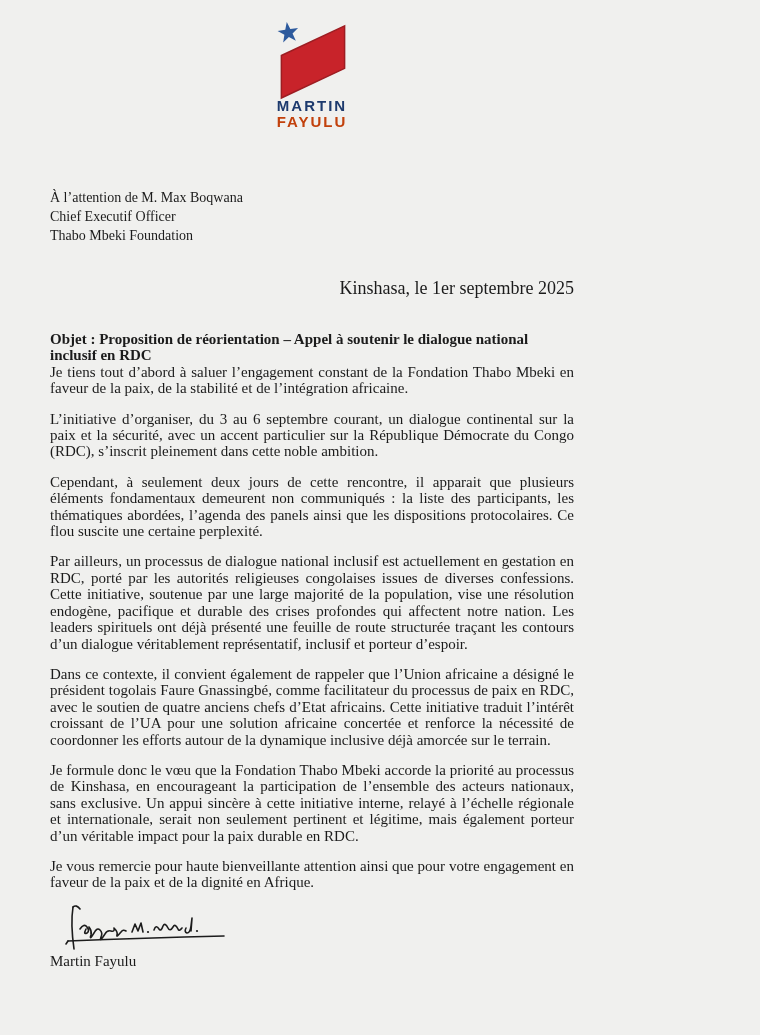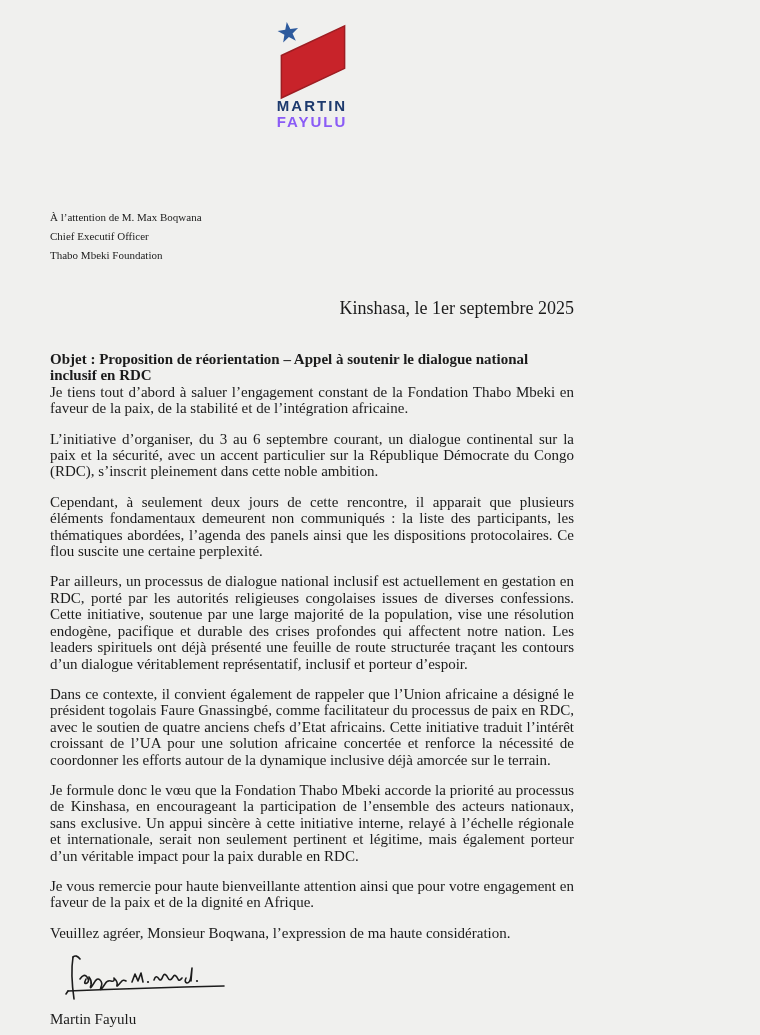--- a/index.html
+++ b/index.html
@@ -19,52 +19,52 @@
   .wordmark {
     margin-top: -3px;
     font-family: "Liberation Sans", sans-serif;
     font-weight: 700;
     font-size: 15px;
     line-height: 16px;
     letter-spacing: 2px;
   }
 
   
-  .recipient { margin-top: 78px; font-size: 11px; line-height: 19.2px; }
+  .recipient { margin-top: 58px; font-size: 14px; line-height: 19.2px; }
   .dateline  { margin-top: 34px; text-align: right; font-size: 18px; line-height: 16.4px; }
   .subject   { margin-top: 35px; font-size: 15px; line-height: 16.4px; font-weight: bold; }
   .salutation{ margin-top: 30px; margin-bottom: 14px; font-size: 15px; line-height: 16.4px; }
 
   
   .body p {
     margin: 0 0 14px 0;
     font-size: 15px;
     line-height: 16.4px;
     text-align: justify;
     text-justify: inter-word;
   }
 
   
   .signature { margin-top: 6px; margin-left: 14px; }
   .signature svg { display: block; width: 165px; height: 48px; }
-  .signer { margin-top: 8px; font-size: 15px; line-height: 16.4px; }
+  .signer { font-size: 15px; line-height: 16.4px; }
 </style>
 </head>
 <body style="background: rgb(240, 240, 238); color: rgb(27, 27, 27);">
 
 <div class="letter">
 
   <header class="logo-block">
     <svg class="logo-mark" viewBox="0 0 70 85" aria-hidden="true">
       <path transform="rotate(-8 11 16)" d="M11,5 L13.59,12.44 L21.46,12.6 L15.18,17.36 L17.47,24.9 L11,20.4 L4.53,24.9 L6.82,17.36 L0.54,12.6 L8.41,12.44 Z" fill="#2d5a9d"></path>
       <polygon stroke-width="1.5" stroke-linejoin="miter" points="4,39 68,9 68,52 4,82" fill="#c8232a" stroke="#9d1d22"></polygon>
     </svg>
     <div class="wordmark">
       <div style="color: rgb(29, 58, 109);">MARTIN</div>
-      <div style="color: #8b5cf6;">FAYULU</div>
+      <div style="color: #c2410c;">FAYULU</div>
     </div>
   </header>
 
   <section class="recipient">
     <div>À l’attention de M. Max Boqwana</div>
     <div>Chief Executif Officer</div>
     <div>Thabo Mbeki Foundation</div>
   </section>
 
   <div class="dateline">Kinshasa, le 1er septembre 2025</div>
@@ -73,21 +73,20 @@
 
 
   <section class="body">
     <p>Je tiens tout d’abord à saluer l’engagement constant de la Fondation Thabo Mbeki en faveur de la paix, de la stabilité et de l’intégration africaine.</p>
     <p>L’initiative d’organiser, du 3 au 6 septembre courant, un dialogue continental sur la paix et la sécurité, avec un accent particulier sur la République Démocrate du Congo (RDC), s’inscrit pleinement dans cette noble ambition.</p>
     <p>Cependant, à seulement deux jours de cette rencontre, il apparait que plusieurs éléments fondamentaux demeurent non communiqués : la liste des participants, les thématiques abordées, l’agenda des panels ainsi que les dispositions protocolaires. Ce flou suscite une certaine perplexité.</p>
     <p>Par ailleurs, un processus de dialogue national inclusif est actuellement en gestation en RDC, porté par les autorités religieuses congolaises issues de diverses confessions. Cette initiative, soutenue par une large majorité de la population, vise une résolution endogène, pacifique et durable des crises profondes qui affectent notre nation. Les leaders spirituels ont déjà présenté une feuille de route structurée traçant les contours d’un dialogue véritablement représentatif, inclusif et porteur d’espoir.</p>
     <p>Dans ce contexte, il convient également de rappeler que l’Union africaine a désigné le président togolais Faure Gnassingbé, comme facilitateur du processus de paix en RDC, avec le soutien de quatre anciens chefs d’Etat africains. Cette initiative traduit l’intérêt croissant de l’UA pour une solution africaine concertée et renforce la nécessité de coordonner les efforts autour de la dynamique inclusive déjà amorcée sur le terrain.</p>
     <p>Je formule donc le vœu que la Fondation Thabo Mbeki accorde la priorité au processus de Kinshasa, en encourageant la participation de l’ensemble des acteurs nationaux, sans exclusive. Un appui sincère à cette initiative interne, relayé à l’échelle régionale et internationale, serait non seulement pertinent et légitime, mais également porteur d’un véritable impact pour la paix durable en RDC.</p>
     <p>Je vous remercie pour haute bienveillante attention ainsi que pour votre engagement en faveur de la paix et de la dignité en Afrique.</p>
-    <p>Veuillez agréer, Monsieur Boqwana, l’expression de ma haute considération.</p>
   </section>
 
   <div class="signature">
     <svg viewBox="0 0 165 48" aria-hidden="true">
       <g fill="none" stroke-width="1.6" stroke-linecap="round" stroke-linejoin="round" stroke="#1c1c1c">
 
         <path d="M9,2 C7,15 8,30 10,44"></path>
         <path d="M9,2 C11,0 14,1 16,4"></path>
 
         <path d="M16,24 Q20,18 23,22 Q26,26 23,28 Q19,30 22,24 M25,22 Q28,26 27,30 Q25,36 30,28 Q33,22 36,25 Q39,28 37,32 Q35,38 41,29 Q43,25 47,26 Q51,27 50,23 Q54,27 53,30 Q52,33 57,27 Q59,24 62,26"></path>

